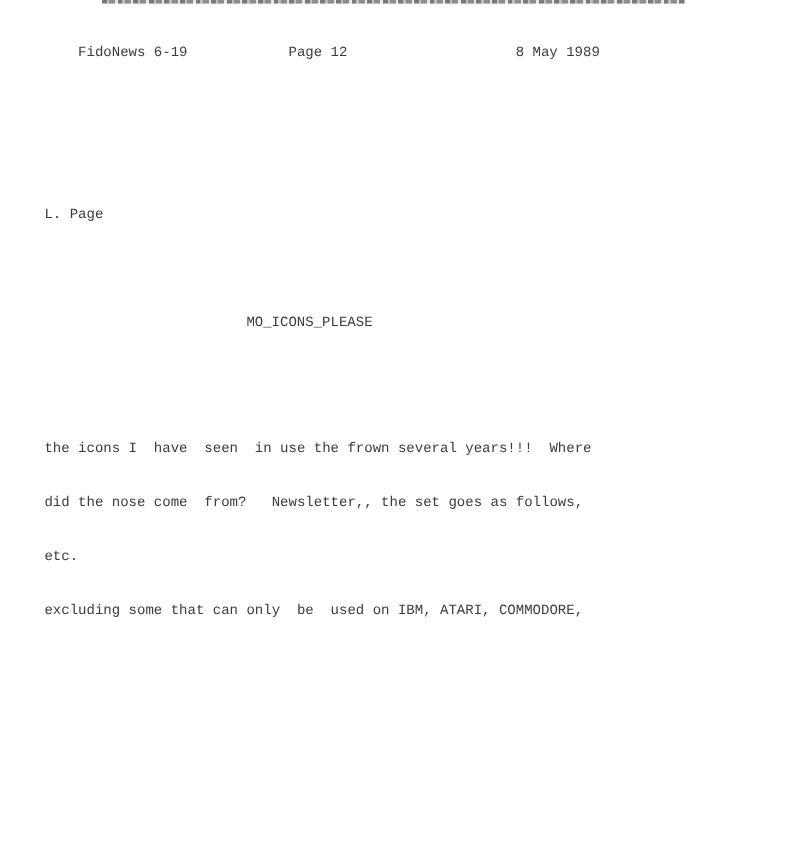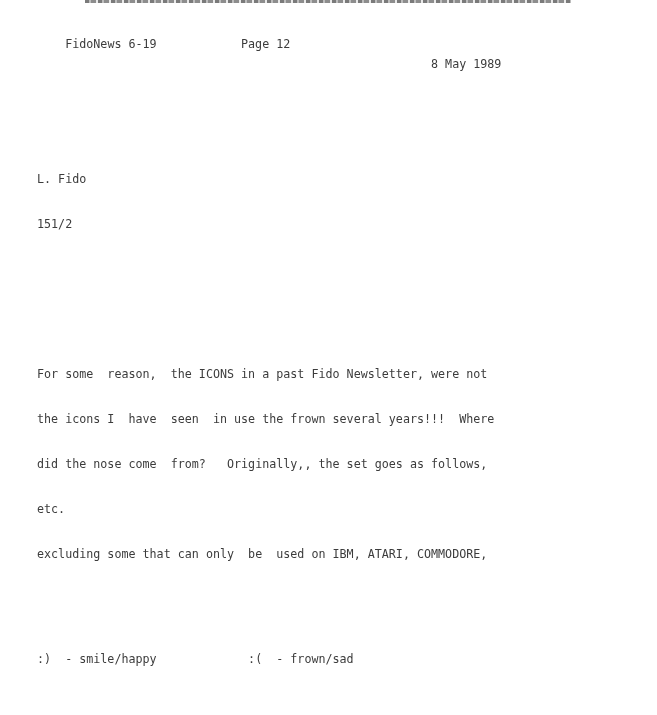--- a/index.html
+++ b/index.html
@@ -19,52 +19,50 @@
   }
   .doc {
     position: absolute;
     left: 37px; top: 7px;
     font-family: "DejaVu Sans Mono", "Liberation Mono", monospace;
     font-size: 11.7px;
     line-height: 15px;
     color: #3c3c3c;
     white-space: pre;
   }
-  .line { height: 15px; position: relative; }
+  .line { height: 15px; position: relative; font-family: Liberation Mono, monospace; }
   .abs  { position: absolute; top: 0; }
   .c29  { left: 29ch; }
-  .c56  { left: 56ch; margin-top: 20px; }
+  .c56  { left: 56ch; }
   .ind24 { padding-left: 24ch; }
 </style>
 </head>
 <body>
 
 <div class="clip-strip"></div>
 
 <div class="doc">
   <div class="line">
     <span class="abs">FidoNews 6-19</span>
     <span class="abs c29">Page 12</span>
     <span class="abs c56">8 May 1989</span>
   </div>
   <div class="line"></div>
   <div class="line"></div>
-  <div class="line">L. Fido</div>
-  <div class="line">151/2</div>
+  <div class="line">L. Page</div>
   <div class="line"></div>
+  <div class="line"><span class="ind24">MO_ICONS_PLEASE</span></div>
   <div class="line"></div>
 
-  <div class="line">For some  reason,  the ICONS in a past Fido Newsletter, were not</div>
   <div class="line">the icons I  have  seen  in use the frown several years!!!  Where</div>
-  <div class="line">did the nose come  from?   Originally,, the set goes as follows,</div>
+  <div class="line">did the nose come  from?   Newsletter,, the set goes as follows,</div>
   <div class="line">etc.</div>
   <div class="line">excluding some that can only  be  used on IBM, ATARI, COMMODORE,</div>
   <div class="line"></div>
 
-  <div class="line">:)  - smile/happy             :(  - frown/sad</div>
   
   
   
   
   
   
   
   
   
   

